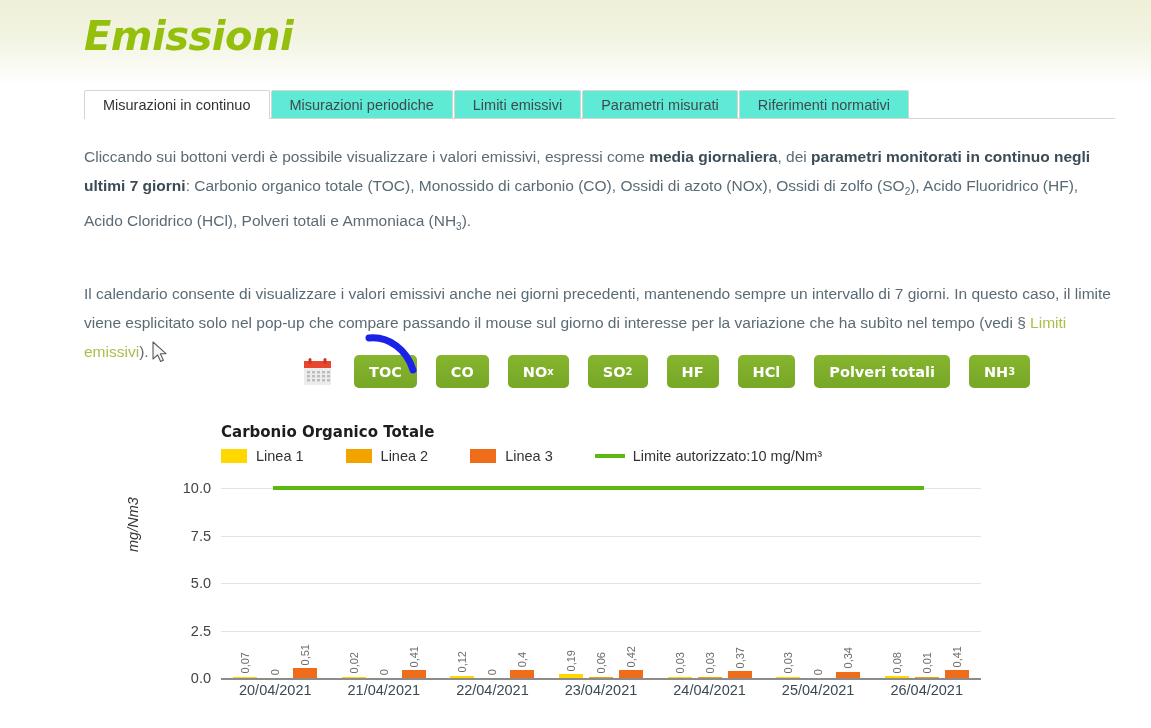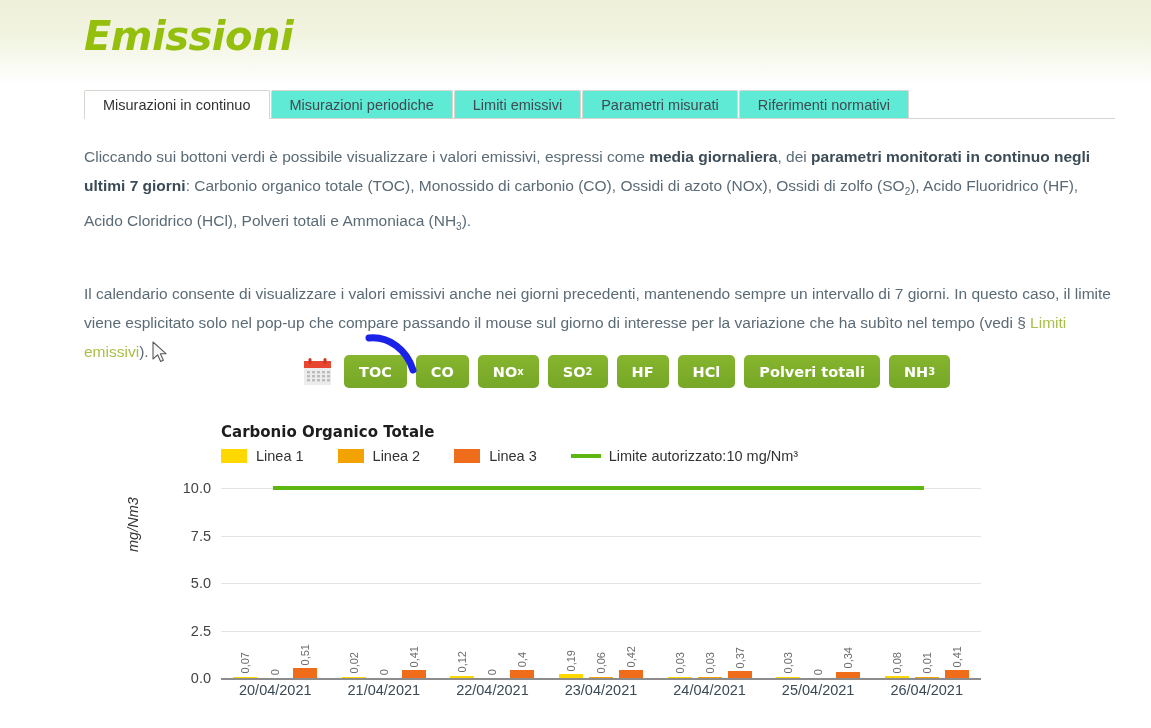--- a/index.html
+++ b/index.html
@@ -46,21 +46,21 @@
     font-family:"Liberation Sans", sans-serif;
   }
   #para1{ top:142px; }
   #para2{ top:251px;margin-top:28px; }
   .para b{ color:#3c4c57; font-weight:bold; }
   .para a{ color:#a8bf4a; text-decoration:none; }
   sub{ font-size:10px; }
   
   #controls{
     position:absolute; left:303px; top:355px;
-    display:flex; align-items:center; gap:9px;
+    display:flex; align-items:center; gap:19px;
   }
   #calendar-icon{ width:29px; height:29px; position:relative; margin-right:3px; }
   .pbtn{
     height:33px; padding:0 15px;
     background:#7fb02a;
     background:linear-gradient(to bottom,#86b52e,#76a726);
     color:#ffffff; border:none; border-radius:5px;
     font-family:"DejaVu Sans", sans-serif;
     font-size:14.5px; font-weight:bold;
     display:flex; align-items:center; justify-content:center;
@@ -69,21 +69,21 @@
   .pbtn sub{ font-size:10px; vertical-align:sub; }
   
   #chart{ position:absolute; left:0px; top:418px; width:1033px; height:300px; }
   #chart-title{
     position:absolute; left:221px; top:5px;
     font-family:"DejaVu Sans", sans-serif;
     font-size:15px; font-weight:bold; color:#1d1d1d;
   }
   #legend{
     position:absolute; left:221px; top:30px;
-    display:flex; align-items:center; gap:8px;
+    display:flex; align-items:center; gap:16px;
     font-size:14.5px; color:#333;
   }
   .leg{ display:flex; align-items:center; margin-right:26px; }
   .leg .sw{ width:26px; height:14px; margin-right:9px; }
   .leg .ln{ width:30px; height:4px; margin-right:8px; background:#5cb811; }
   #plot{ position:absolute; left:221px; top:70px; width:760px; height:190px; }
   .gridline{ position:absolute; left:0; width:760px; height:1px; background:#e3e3e3; }
   .gridline.zero{ background:#8c8c8c; height:1.5px; }
   .ytick{
     position:absolute; right:100%; margin-right:10px;

